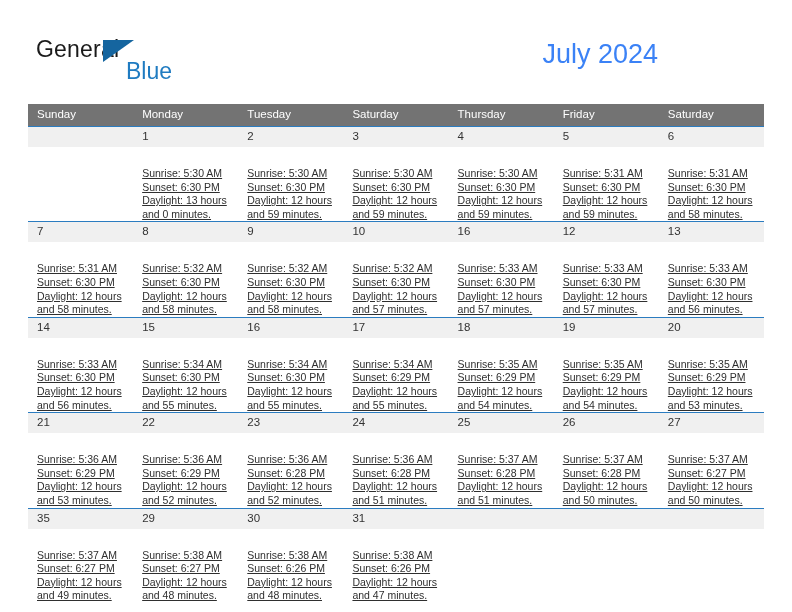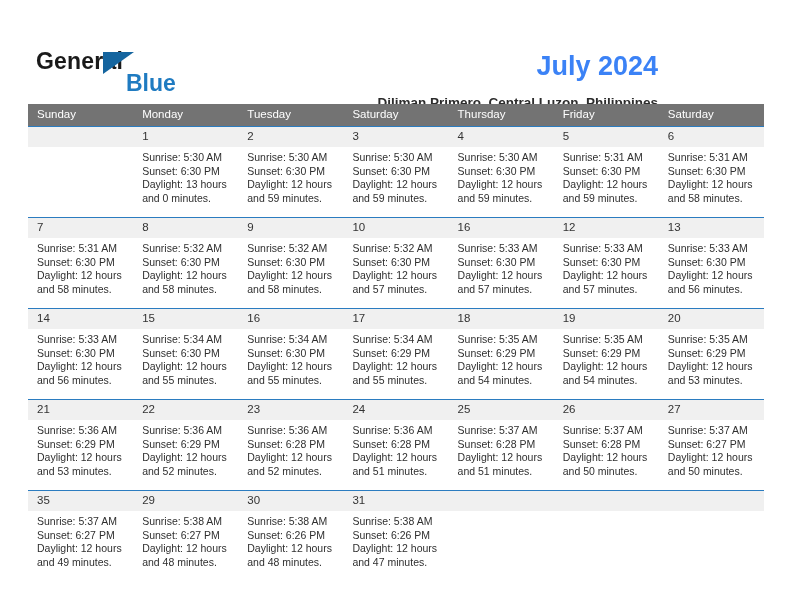--- a/index.html
+++ b/index.html
@@ -18,24 +18,23 @@
     position: relative;
     width: 792px;
     height: 612px;
     box-sizing: border-box;
   }
 
   
   .top {
     position: absolute;
     left: 0;
-    top: 16px;
+    top: 4px;
     width: 696px;
     height: 104px;
-    font-weight: bold;
   }
   .logo {
     position: absolute;
     left: 36px;
     top: 32px;
     width: 200px;
     height: 50px;
   }
   .logo-general {
     position: absolute;
@@ -121,45 +120,45 @@
     font-size: 11.5px;
     color: #333333;
     line-height: 13px;
     padding: 3px 0 4px 9px;
     height: 13px;
   }
   .daynum.empty {
     color: transparent;
   }
   .details {
-    padding: 4px 6px 0 9px;
+    padding: 20px 6px 0 9px;
     font-size: 10.5px;
     color: #2f2f2f;
     line-height: 13.6px;
+    text-decoration: underline;
   }
   .details div {
     white-space: nowrap;
   }
   .cell-empty .details { visibility: hidden; }
 </style>
 </head>
 <body>
 
 <div class="page">
 
   <div class="top">
 
     <div class="logo">
       <span class="logo-general">General</span>
       <span class="logo-tri"></span>
       <span class="logo-blue">Blue</span>
     </div>
 
     <div class="title">July 2024</div>
-    <div class="subtitle">Diliman Primero, Central Luzon, Philippines</div>
   </div>
 
   <div class="calendar">
     <table class="cal">
       <thead>
         <tr>
           <th>Sunday</th>
           <th>Monday</th>
           <th>Tuesday</th>
           <th>Saturday</th>

